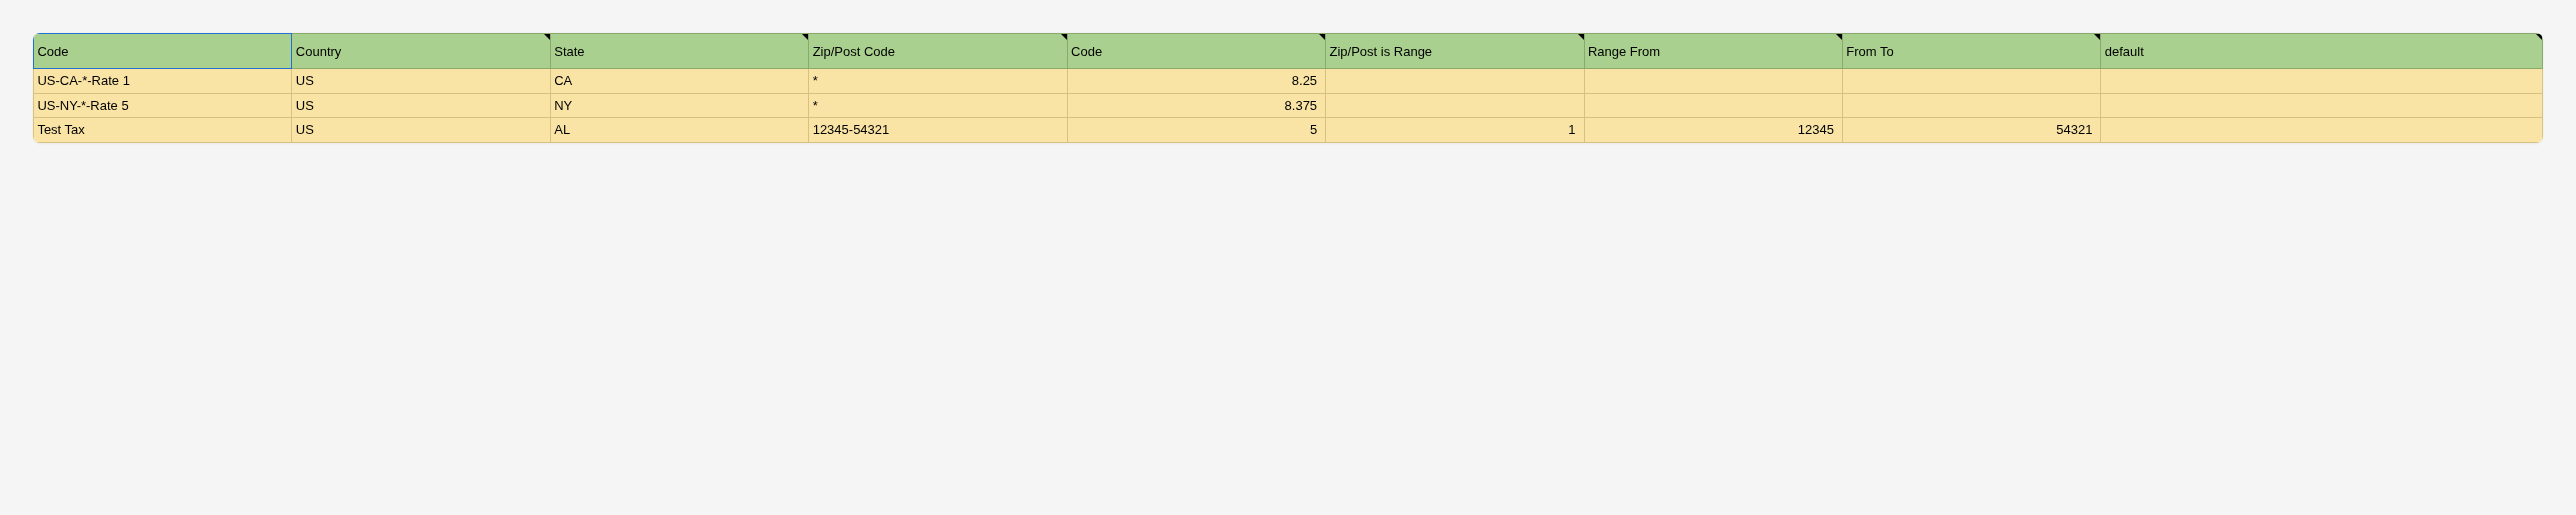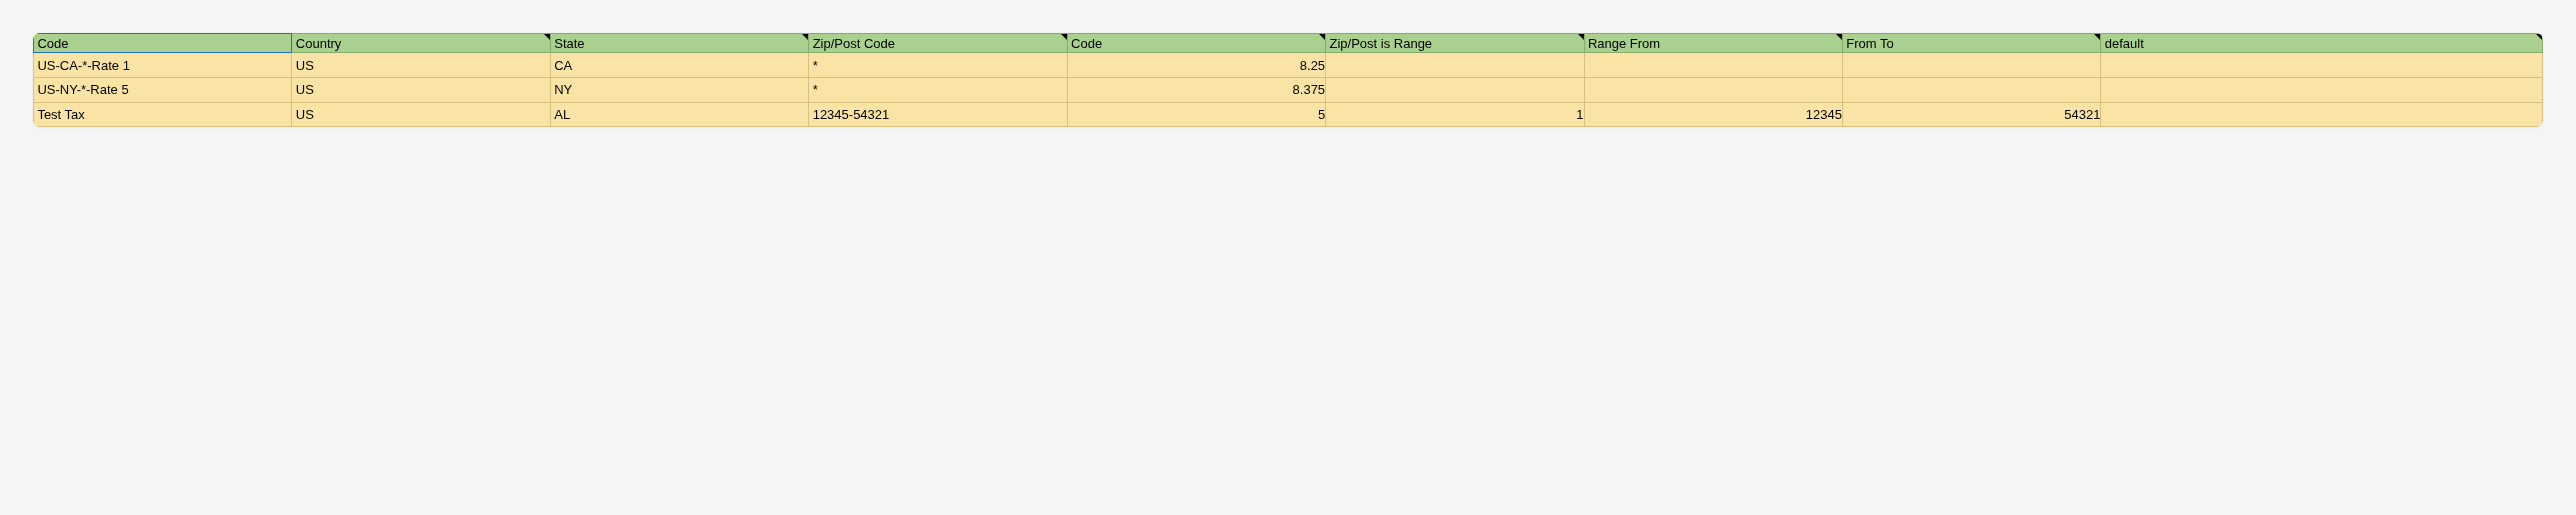--- a/index.html
+++ b/index.html
@@ -25,21 +25,21 @@
       border-collapse: collapse;
       table-layout: fixed;
     }
     th {
       background: #a9d08e;
       text-align: left;
       font-weight: normal;
       padding: 1.7px 3.4px 1.7px 3.4px;
       border: 0.9px solid #8aa96d;
       position: relative;
-      height: 19px;
+      height: 35px;
       white-space: nowrap;
       overflow: hidden;
     }
     th.selected {
       background: #a9d08e;
       border: 1.7px solid #2172d0;
       outline: none;
     }
     th .corner-mark {
       position: absolute;
@@ -54,21 +54,21 @@
       background: #f9e4a6;
       border: 0.9px solid #d6c17f;
       padding: 4.3px 3.4px 4.3px 3.4px;
       height: 24px;
       white-space: nowrap;
       overflow: hidden;
       margin-top: 23px;
     }
     td.num {
       text-align: right;
-      padding-right: 0;
+      padding-right: 8px;
     }
     col.c0 { width: 10.3%; }
     col.c1 { width: 10.3%; }
     col.c2 { width: 10.3%; }
     col.c3 { width: 10.3%; }
     col.c4 { width: 10.3%; }
     col.c5 { width: 10.3%; }
     col.c6 { width: 10.3%; }
     col.c7 { width: 10.3%; }
     col.c8 { width: 17.6%; }

